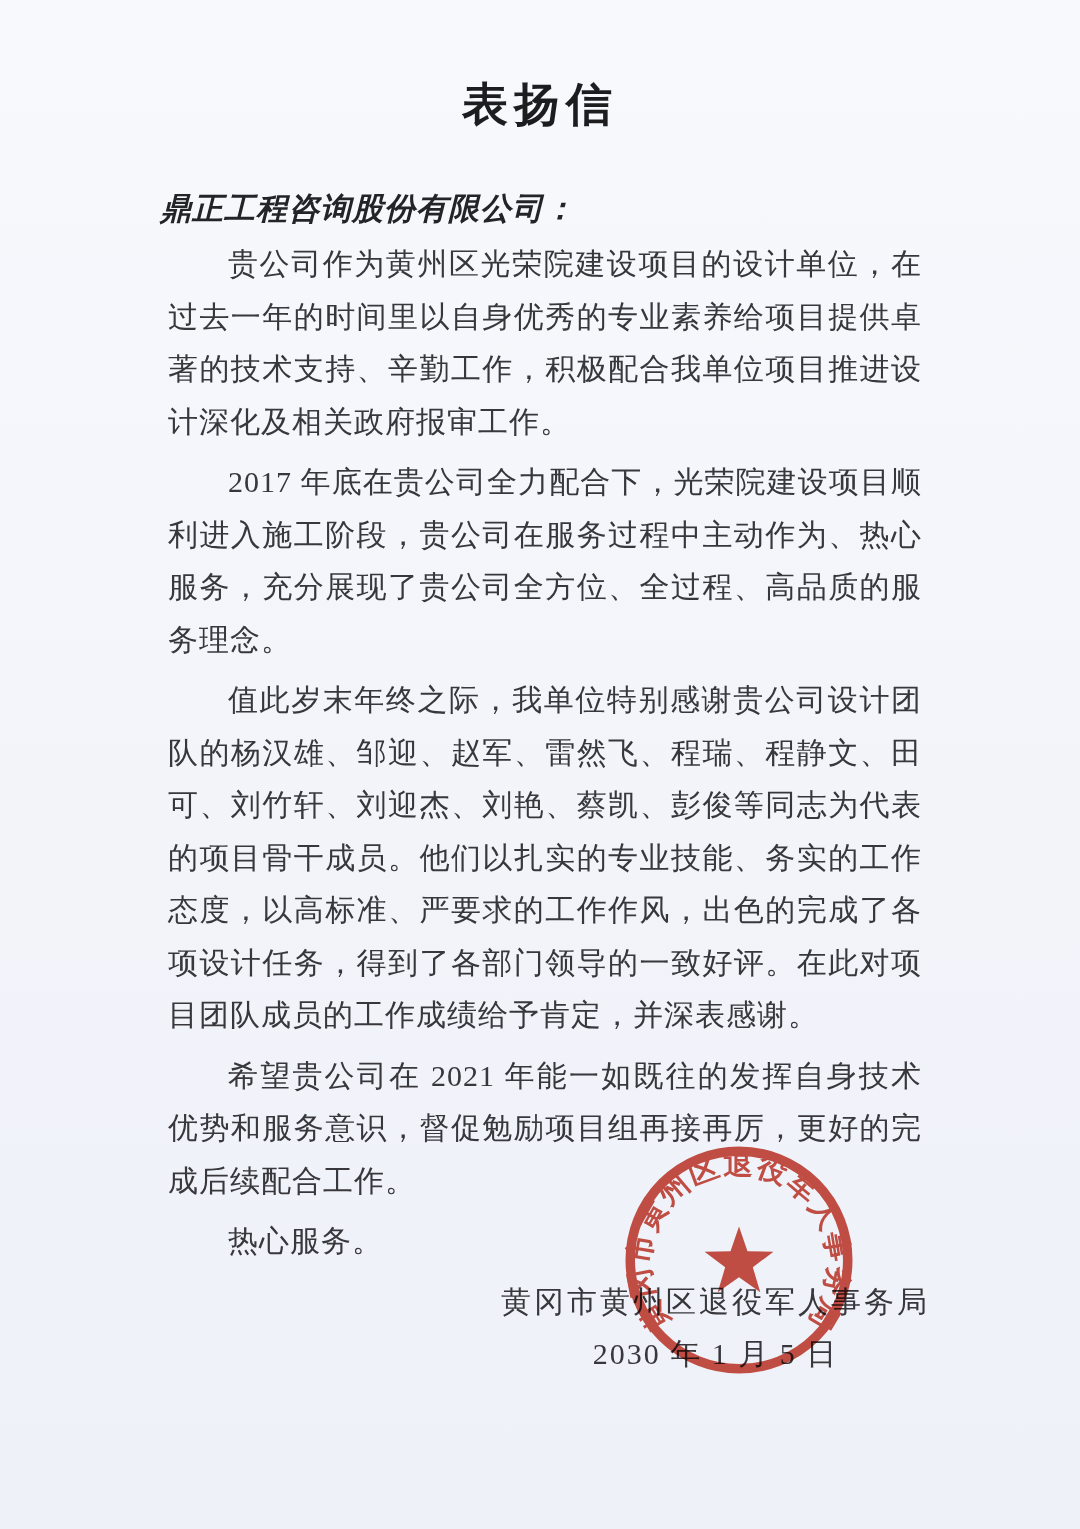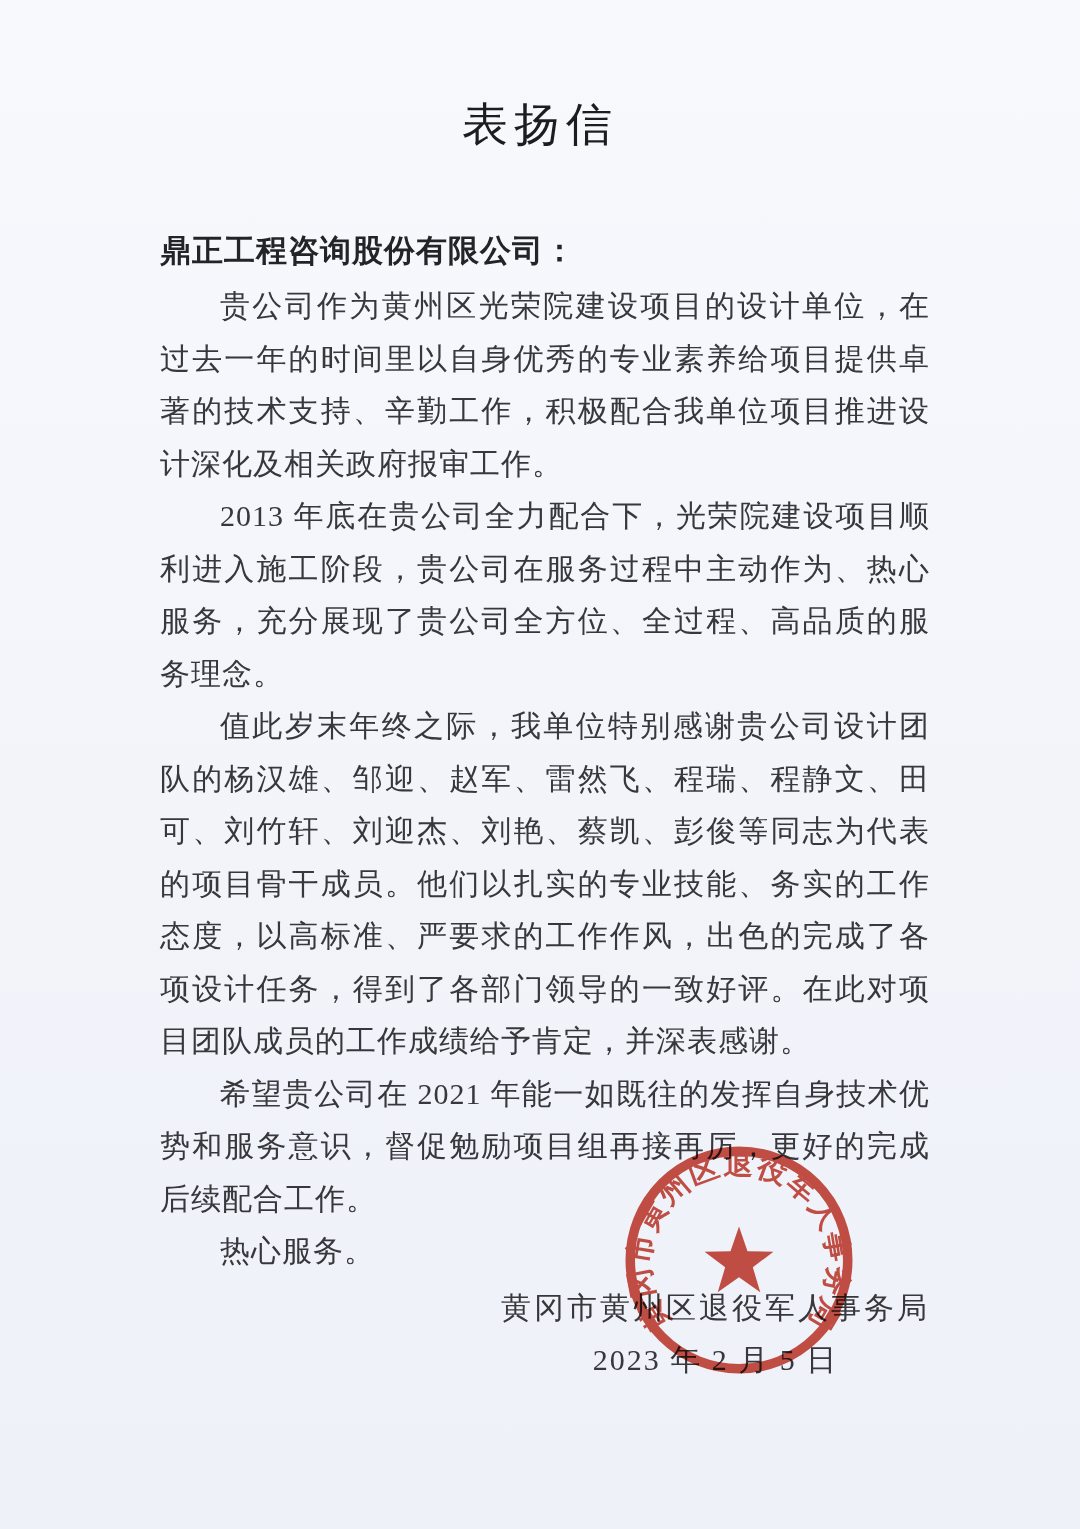--- a/index.html
+++ b/index.html
@@ -9,41 +9,42 @@
     font-family: "Liberation Serif", "DejaVu Serif", serif;
     color: #333338;
     overflow: hidden;
   }
   .page {
     position: relative;
     width: 1080px; height: 1529px;
   }
   .doc-title {
     margin: 0;
-    padding-top: 94px;
+    padding-top: 74px;
     text-align: center;
     font-family: "Liberation Sans", "DejaVu Sans", sans-serif;
     font-size: 46px;
-    font-weight: 400;
+    font-weight: 700;
     letter-spacing: 6px;
     color: #1d1d20;
   }
   .content {
     width: 770px;
     margin-left: 160px;
   }
   .recipient {
-    margin-top: 74px;
+    margin-top: 52px;
     font-size: 31px;
     font-weight: 700;
     color: #242428;
     letter-spacing: 1px;
+    font-style: italic;
   }
   .body-text p {
-    margin: 0;
+    margin: 8px;
     text-indent: 2em;
     font-size: 30px;
     line-height: 52.5px;
     text-align: justify;
     letter-spacing: 1px;
     color: #37373c;
   }
   .body-text { margin-top: 8px; }
   .signature-block {
     margin-top: 4px;
@@ -81,30 +82,30 @@
 
 <div class="page">
 
   <h1 class="doc-title">表扬信</h1>
 
   <div class="content">
     <div class="recipient">鼎正工程咨询股份有限公司：</div>
 
     <div class="body-text">
       <p>贵公司作为黄州区光荣院建设项目的设计单位，在过去一年的时间里以自身优秀的专业素养给项目提供卓著的技术支持、辛勤工作，积极配合我单位项目推进设计深化及相关政府报审工作。</p>
-      <p>2013 年底在贵公司全力配合下，光荣院建设项目顺利进入施工阶段，贵公司在服务过程中主动作为、热心服务，充分展现了贵公司全方位、全过程、高品质的服务理念。</p>
+      <p>2017 年底在贵公司全力配合下，光荣院建设项目顺利进入施工阶段，贵公司在服务过程中主动作为、热心服务，充分展现了贵公司全方位、全过程、高品质的服务理念。</p>
       <p>值此岁末年终之际，我单位特别感谢贵公司设计团队的杨汉雄、邹迎、赵军、雷然飞、程瑞、程静文、田可、刘竹轩、刘迎杰、刘艳、蔡凯、彭俊等同志为代表的项目骨干成员。他们以扎实的专业技能、务实的工作态度，以高标准、严要求的工作作风，出色的完成了各项设计任务，得到了各部门领导的一致好评。在此对项目团队成员的工作成绩给予肯定，并深表感谢。</p>
       <p>希望贵公司在 2021 年能一如既往的发挥自身技术优势和服务意识，督促勉励项目组再接再厉，更好的完成后续配合工作。</p>
       <p>热心服务。</p>
     </div>
 
     <div class="signature-block">
       <div class="signature-inner">
         <div class="org-name">黄冈市黄州区退役军人事务局</div>
-        <div class="sign-date">2023 年 2 月 5 日</div>
+        <div class="sign-date">2030 年 1 月 5 日</div>
       </div>
     </div>
   </div>
 
   <svg class="seal" viewBox="0 0 260 260" aria-hidden="true">
     <circle cx="130" cy="130" r="114" fill="none" stroke="#c5392b" stroke-width="10"></circle>
     <path id="sealArc" d="M 56 192 A 94 94 0 1 1 204 192" fill="none"></path>
     <text font-size="31" font-weight="700" fill="#c5392b" font-family="Liberation Serif, DejaVu Serif, serif" letter-spacing="2">
       <textPath href="#sealArc" startOffset="50%" text-anchor="middle">黄冈市黄州区退役军人事务局</textPath>
     </text>

